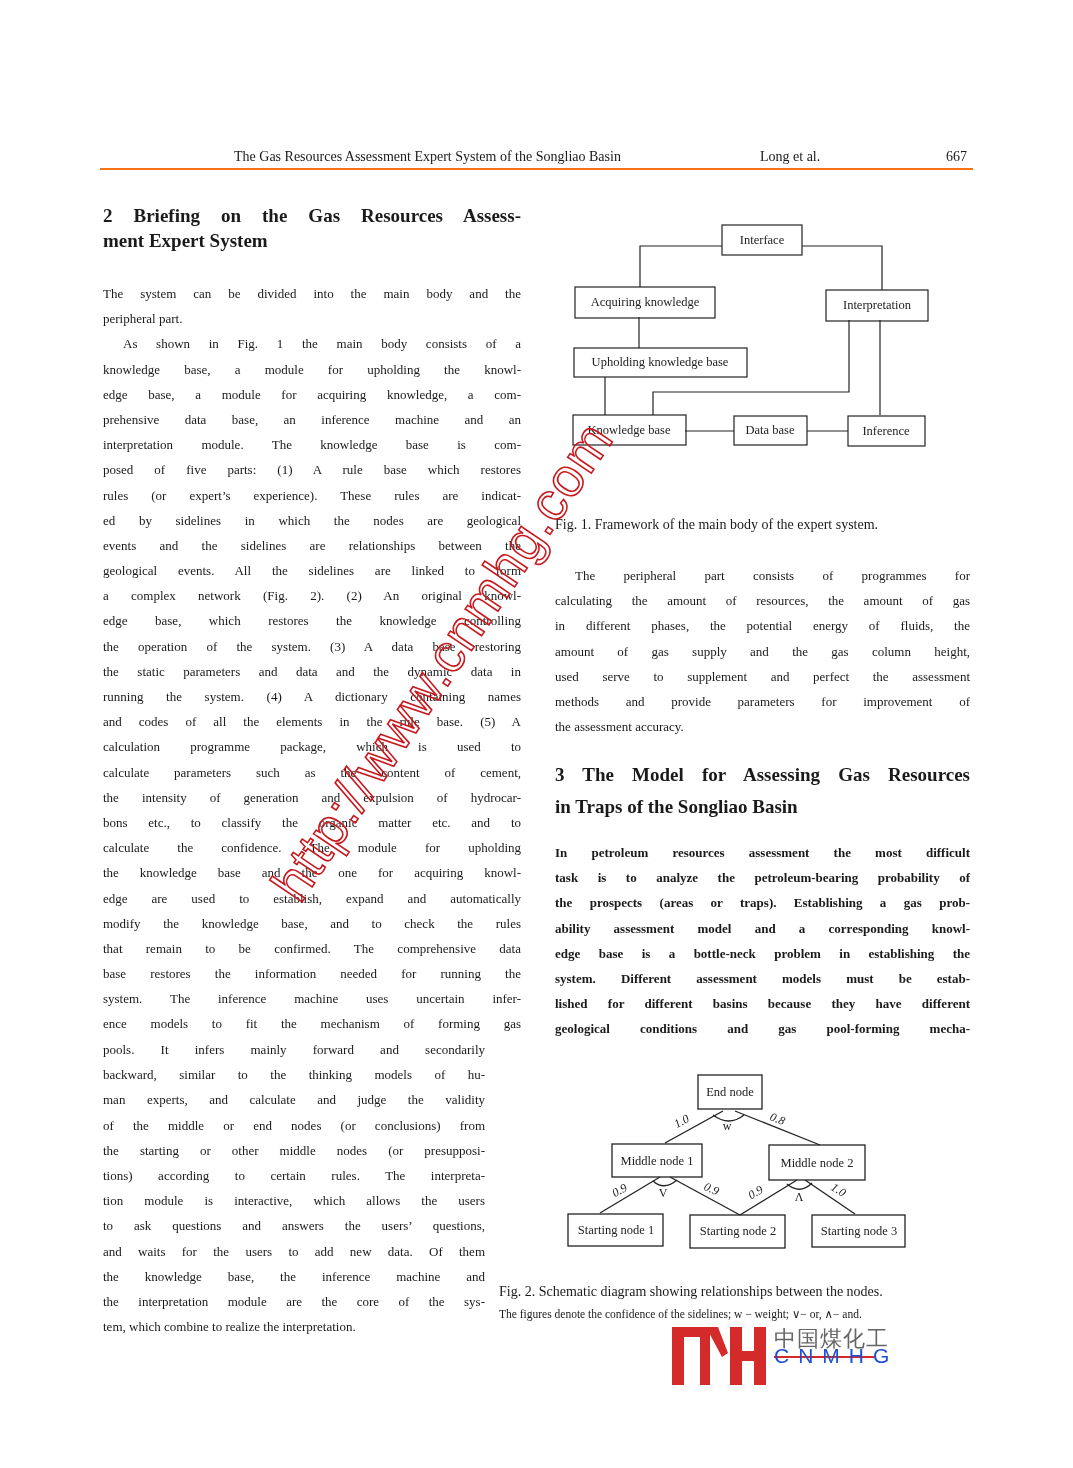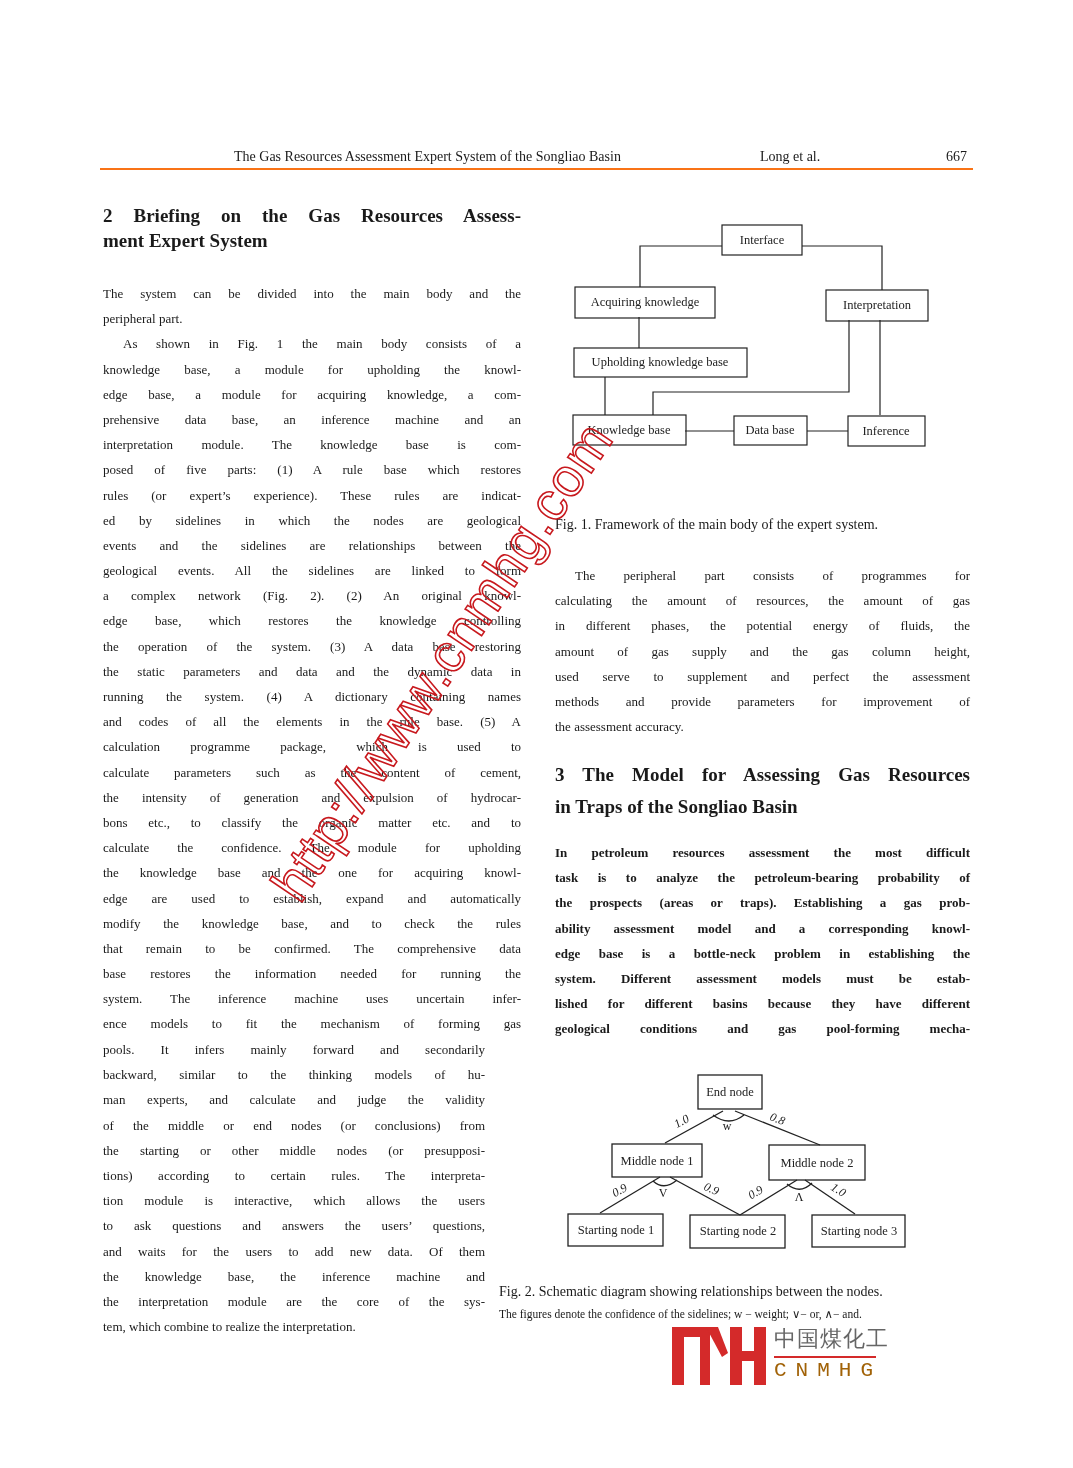--- a/index.html
+++ b/index.html
@@ -190,18 +190,18 @@
       <rect x="30" y="4" width="10" height="58"></rect>
       <polygon points="36,4 48,4 58,30 52,34"></polygon>
 
       <rect x="60" y="4" width="12" height="58"></rect>
       <rect x="60" y="28" width="34" height="10"></rect>
       <rect x="84" y="4" width="12" height="58"></rect>
     </g>
     <line x1="104" y1="34" x2="206" y2="34" stroke="#d42a2a" stroke-width="2"></line>
   </svg>
   <span style="position:absolute; left:104px; top:1px; font-size:22px; color:#666; font-family:'DejaVu Sans', sans-serif; letter-spacing:1px; white-space:nowrap;">中国煤化工</span>
-  <span style="position:absolute; left:104px; top:36px; font-size:21px; color:#a16207; font-family:Liberation Mono, monospace; letter-spacing:9px; white-space:nowrap;">CNMHG</span>
+  <span style="position:absolute; left:104px; top:21px; font-size:21px; color:#1d4ed8; font-family:Liberation Sans, sans-serif; letter-spacing:9px; white-space:nowrap;">CNMHG</span>
 </div>
 
 <svg class="watermark" width="1073" height="1468" viewBox="0 0 1073 1468">
   <text x="0" y="0" transform="translate(300,905) rotate(-56)" font-size="54" fill="none" stroke="#c8191e" stroke-width="1.6" style="font-family:'Liberation Sans', sans-serif; letter-spacing:1px;">http://www.cnmhg.com</text>
 </svg>
 
 </body></html>

